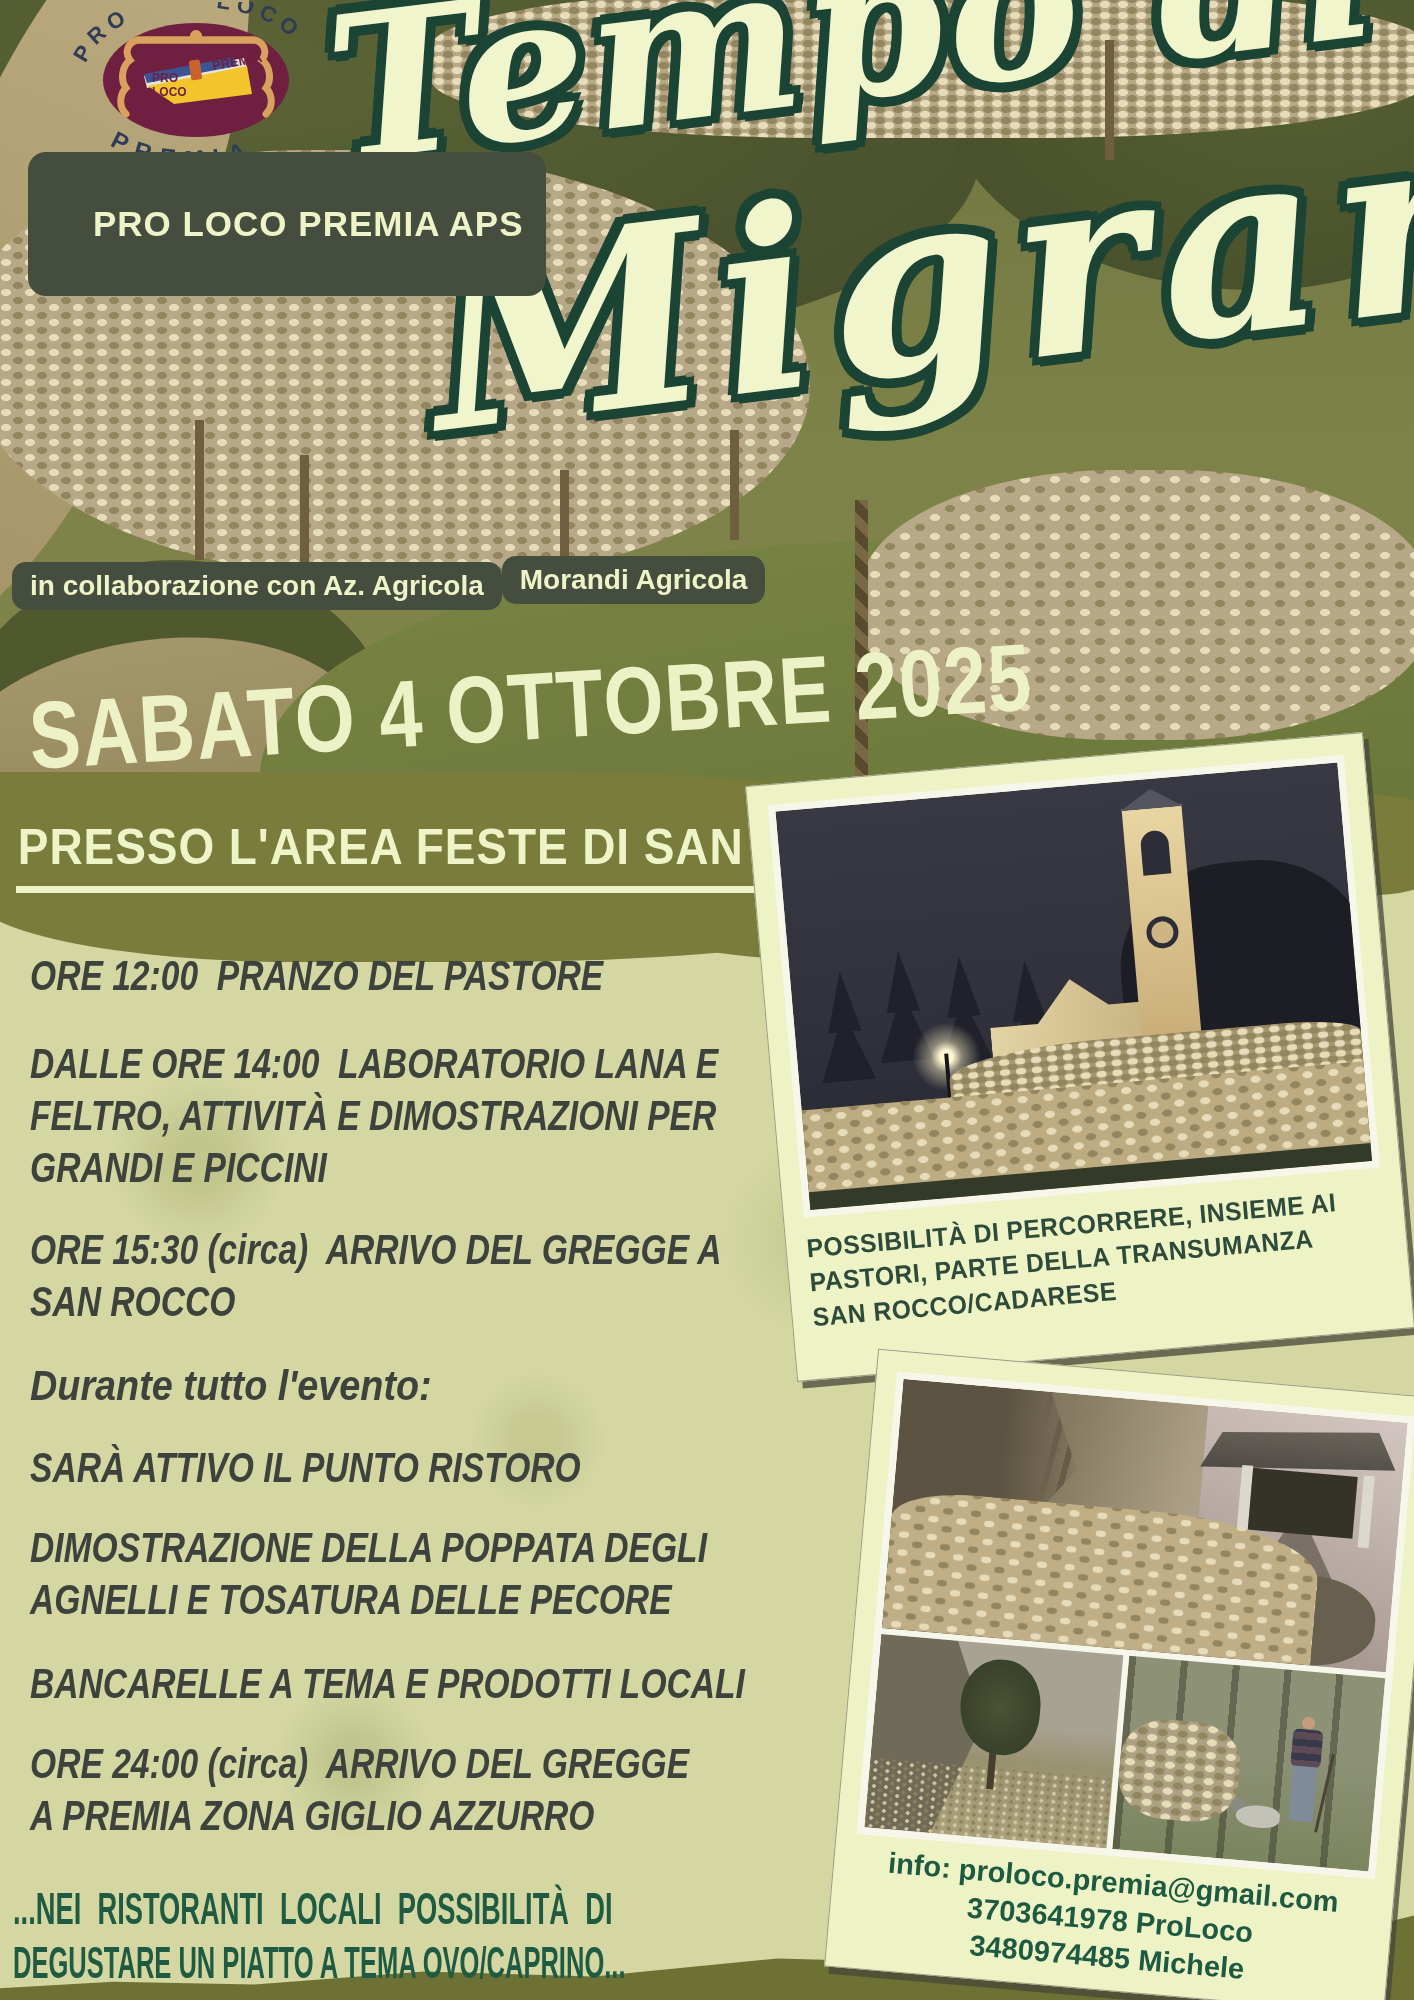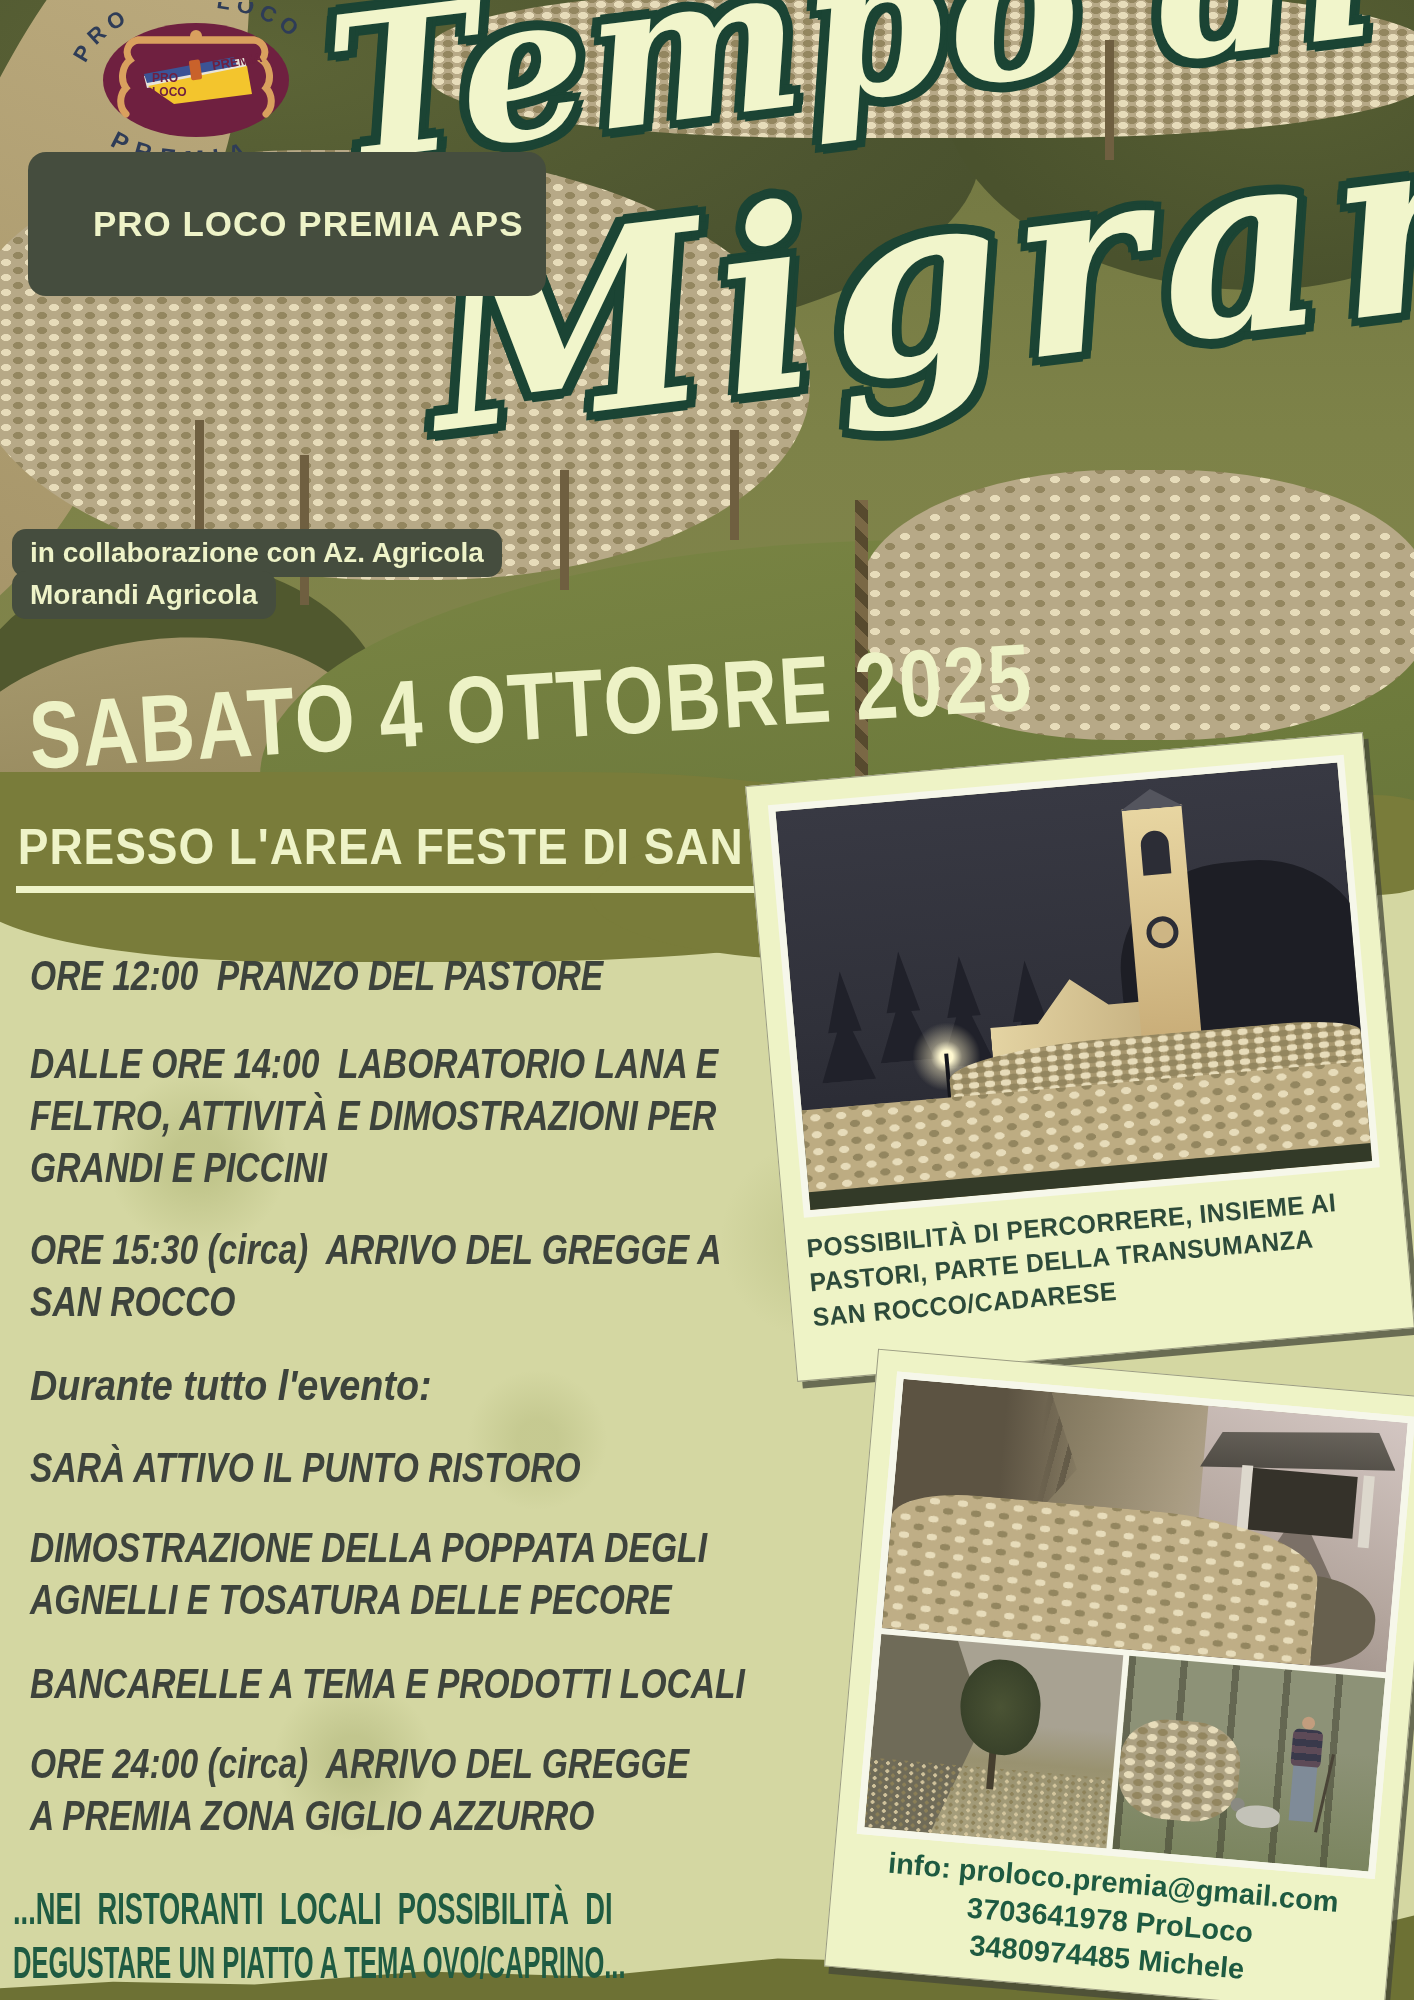--- a/index.html
+++ b/index.html
@@ -47,21 +47,21 @@
     border-radius:0 45% 55% 35% / 0 60% 50% 40%;}
   .olive-blob2{position:absolute;left:590px;top:830px;width:470px;height:130px;z-index:2;background:#797c3a;border-radius:50%;}
   .olive-blob3{position:absolute;left:1290px;top:795px;width:170px;height:100px;z-index:2;background:#797c3a;border-radius:50%;}
   .bottom-band{position:absolute;left:0;bottom:0;width:1414px;height:130px;z-index:5;background:#6d7134;
     clip-path:polygon(0 100%,0 91%,8% 86%,18% 88%,30% 78%,42% 82%,55% 68%,68% 72%,80% 58%,90% 62%,100% 35%,100% 100%);}
   
   .logo{position:absolute;left:48px;top:2px;z-index:4;}
   
   .org-badge{position:absolute;left:28px;top:152px;z-index:4;background:#454d3e;border-radius:18px;
     padding:12px 22px;color:#eef3c8;font-weight:bold;font-size:35px;letter-spacing:1px;white-space:pre;}
-  .collab{position:absolute;left:12px;top:529px;z-index:4;display:flex;flex-direction:column;align-items:flex-start;}
+  .collab{position:absolute;left:12px;top:562px;z-index:4;display:flex;flex-direction:row;align-items:flex-start;}
   .collab-line{display:inline-block;background:#454d3e;border-radius:14px;padding:8px 18px;
     color:#eef3c8;font-weight:bold;font-size:28px;white-space:pre;}
   .collab-line + .collab-line{margin-top:-6px;}
   
   .script{position:absolute;z-index:3;margin:0;font-family:"DejaVu Serif",serif;font-style:italic;font-weight:bold;
     color:#f1f5cb;line-height:1;white-space:pre;
     text-shadow:-8px -8px 0 #1b4434,0 -10px 0 #1b4434,8px -8px 0 #1b4434,-10px 0 0 #1b4434,10px 0 0 #1b4434,
       -8px 8px 0 #1b4434,0 10px 0 #1b4434,8px 8px 0 #1b4434,-5px -5px 0 #1b4434,5px -5px 0 #1b4434,
       -5px 5px 0 #1b4434,5px 5px 0 #1b4434;}
   .title1{left:330px;top:-8px;font-size:200px;letter-spacing:4px;transform:rotate(-7deg);transform-origin:left center;}

